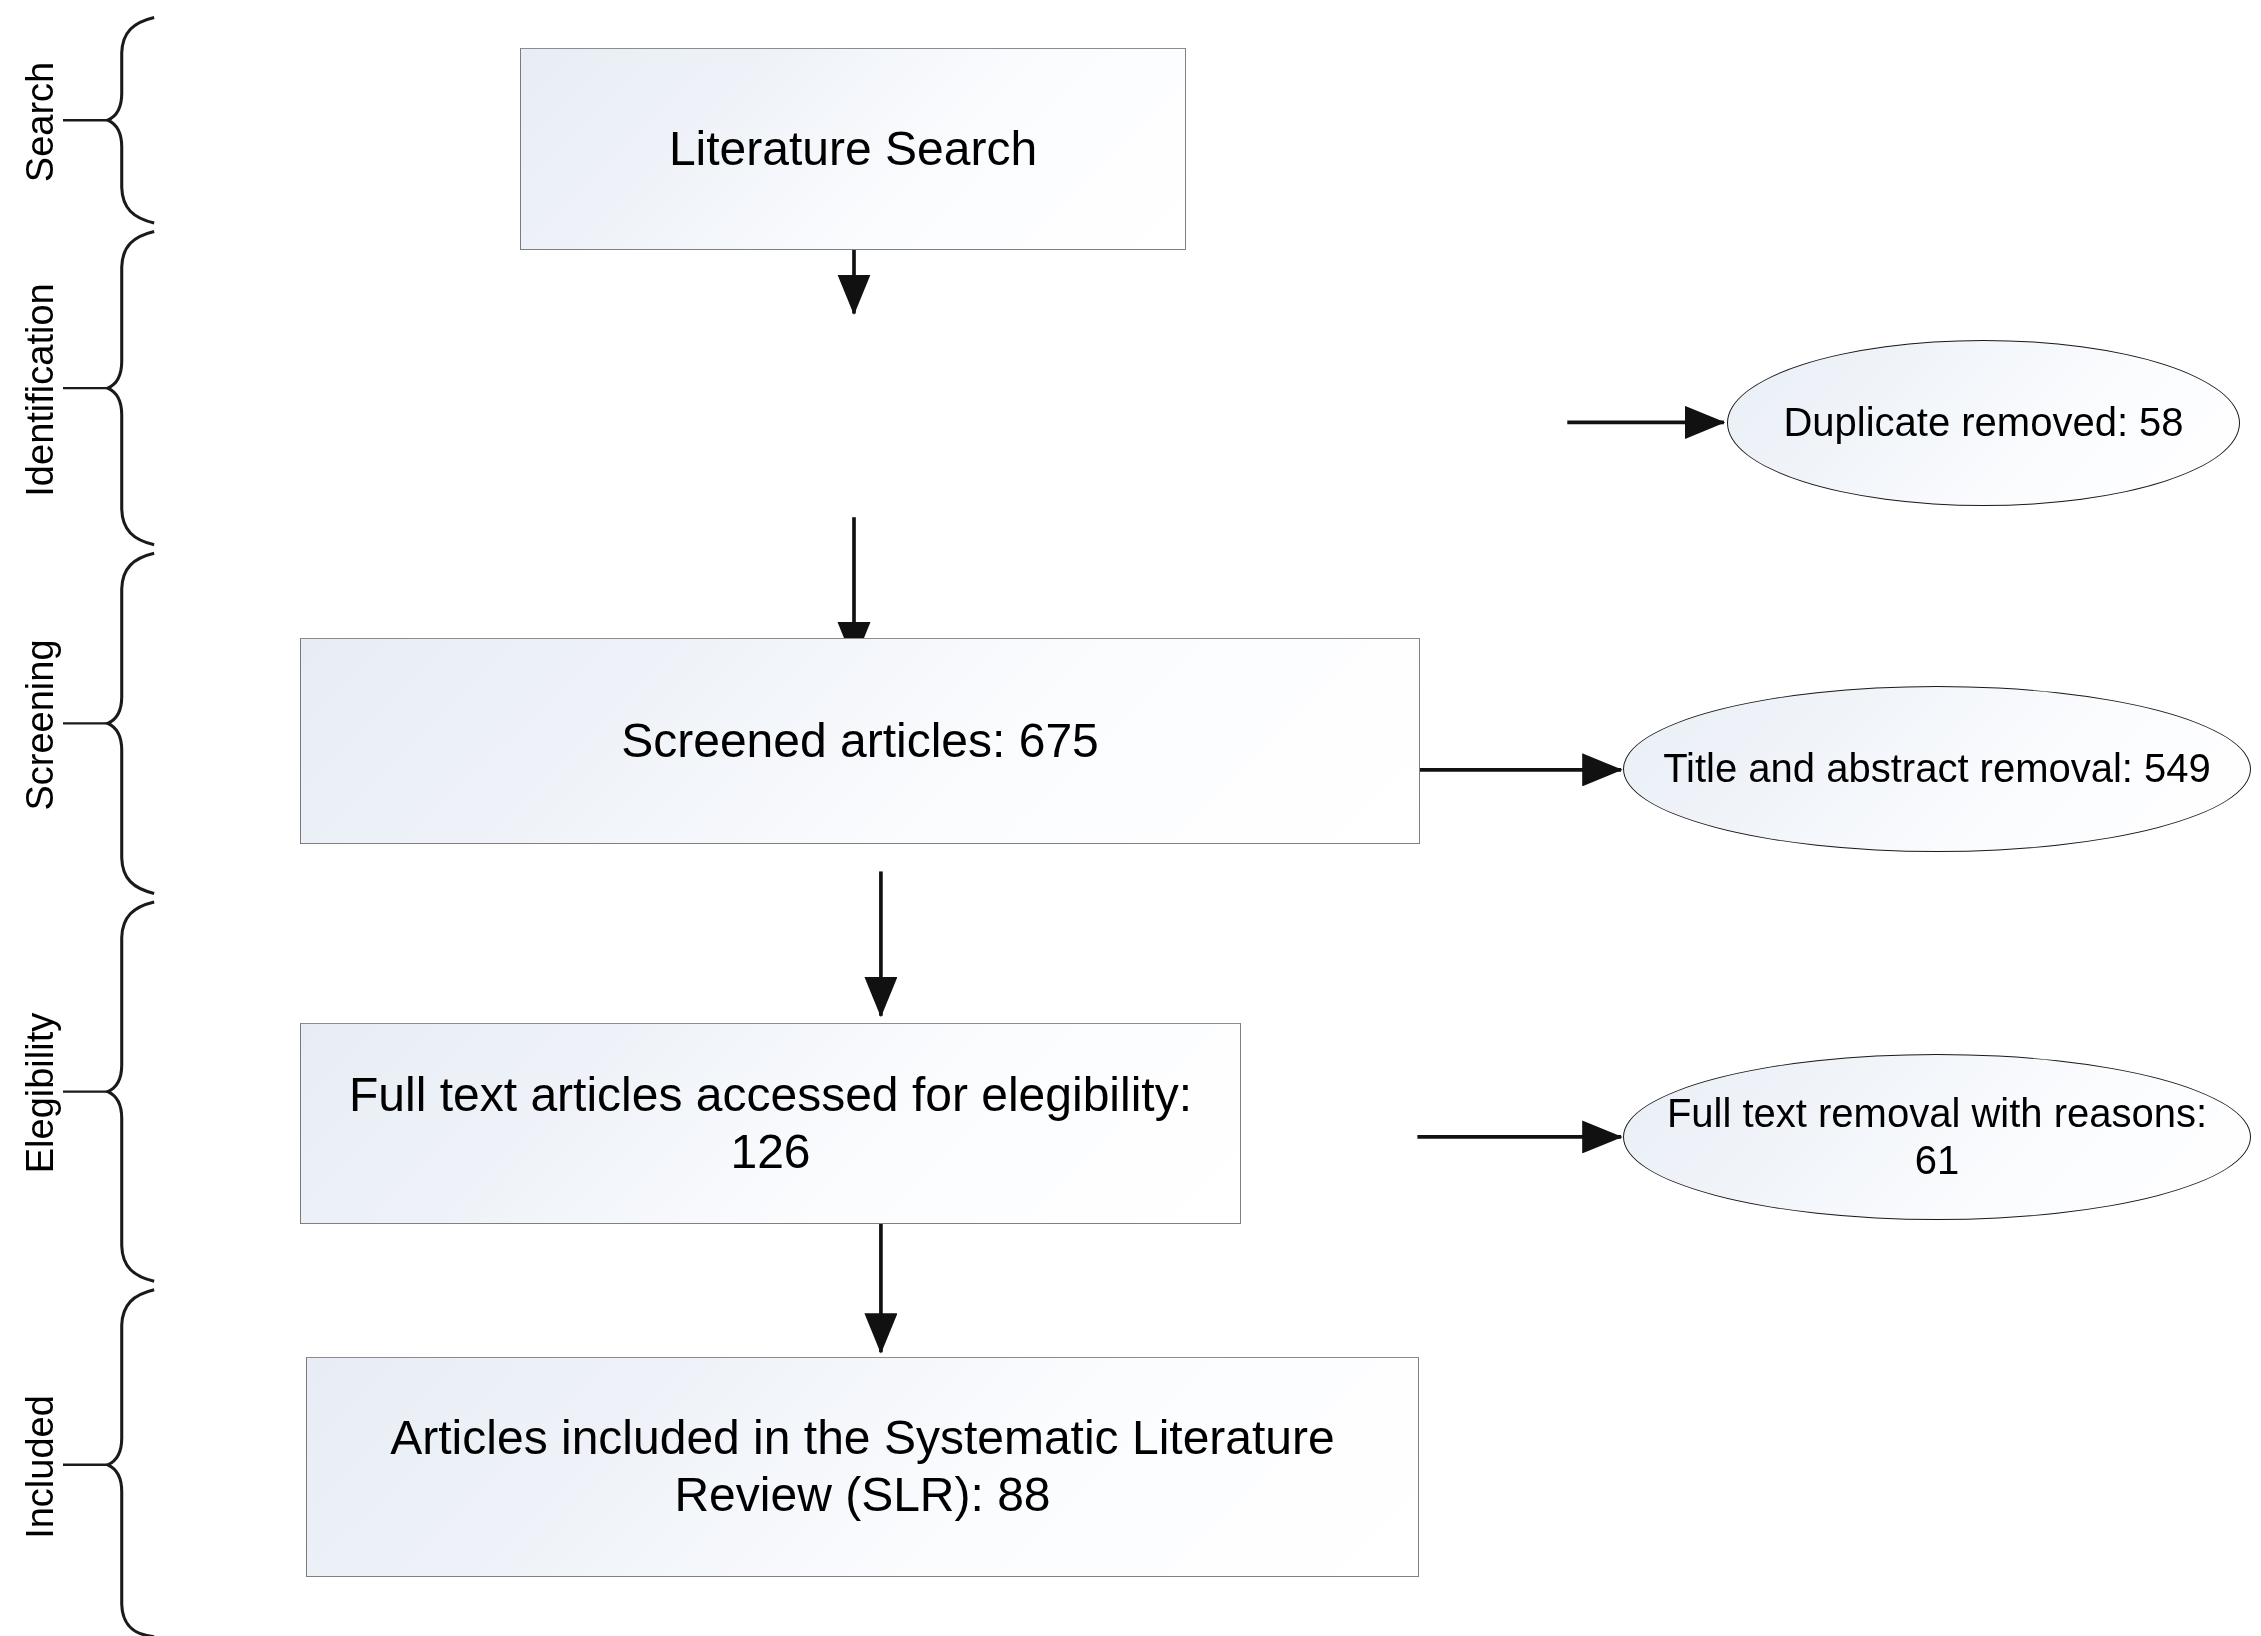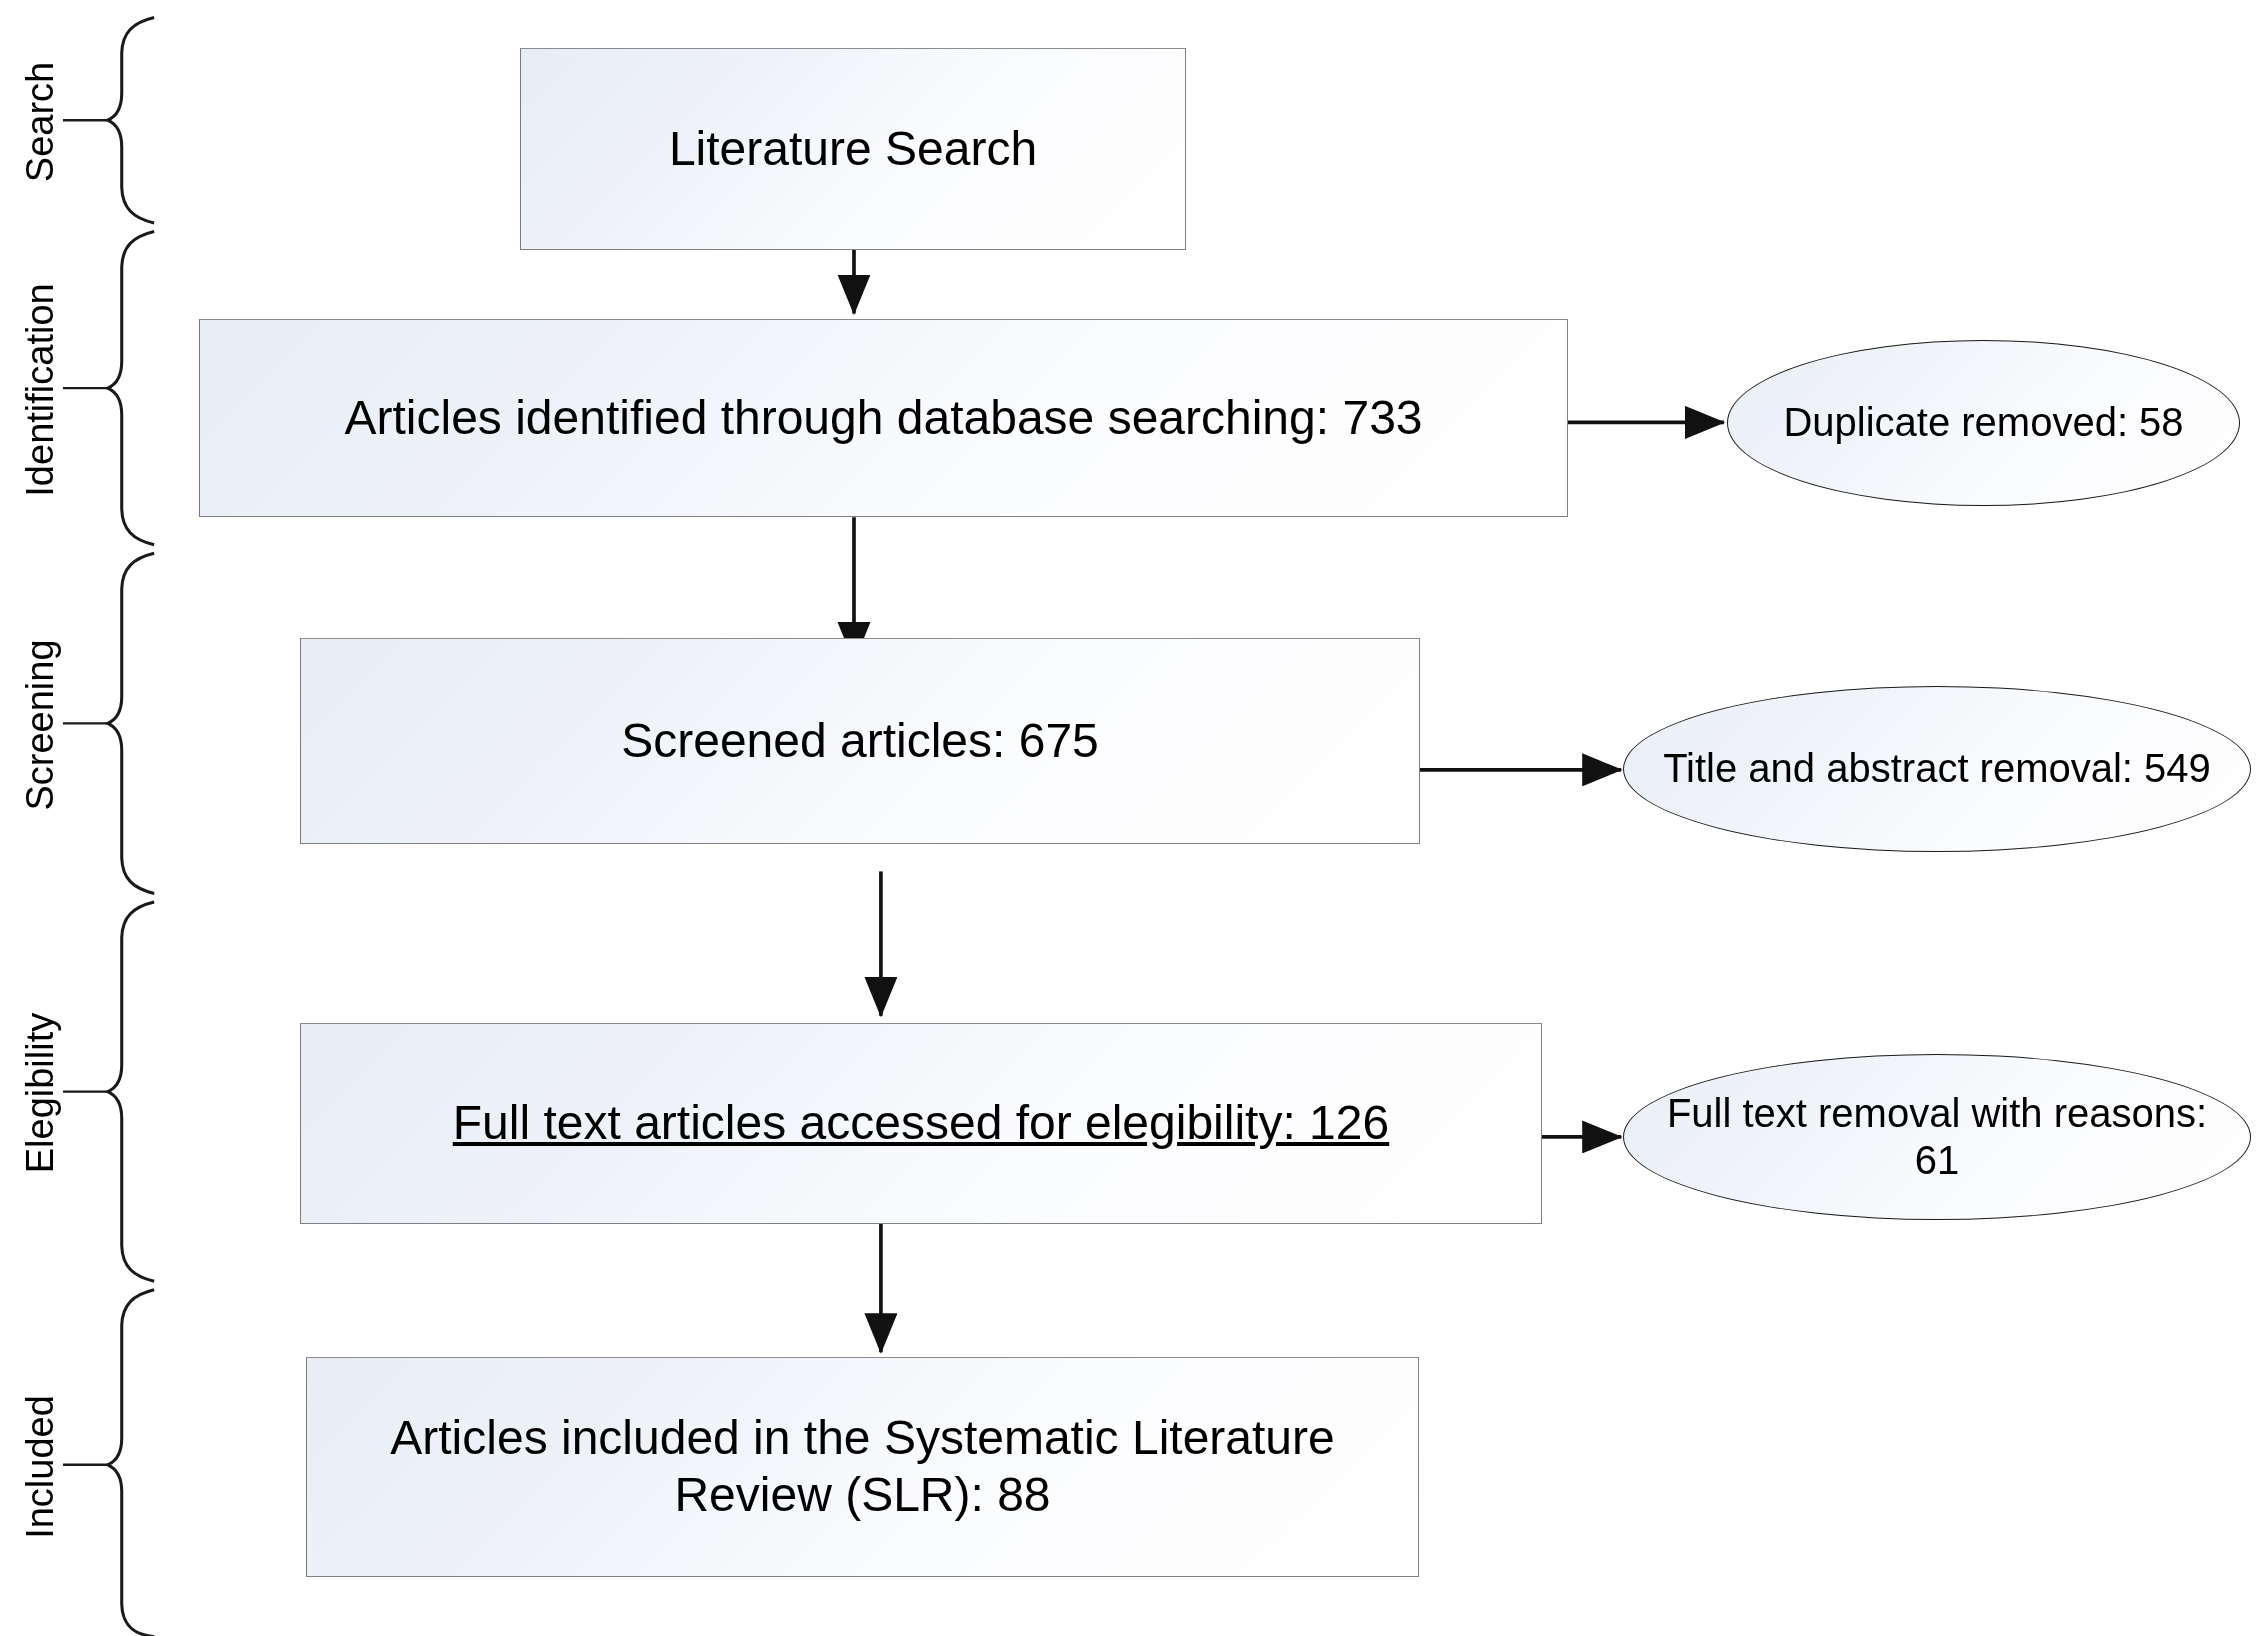--- a/index.html
+++ b/index.html
@@ -142,29 +142,26 @@
   <div class="phase-label" style="left:-55px; top:706px; width:190px;">Screening</div>
 
   <div class="phase-label" style="left:-58px; top:1074px; width:196px;">Elegibility</div>
 
   <div class="phase-label" style="left:-46px; top:1448px; width:171px;">Included</div>
 
   <div class="node-box fs-xl" style="left:520px; top:48px; width:666px; height:202px;">
     <span class="box-text">Literature Search</span>
   </div>
 
-  <div class="node-box fs-xl" style="left:199px; top:319px; width:1369px; height:198px;">
-    <span class="box-text">Articles identified through database searching: 733</span>
-  </div>
 
   <div class="node-box fs-xl" style="left:300px; top:638px; width:1120px; height:206px;">
     <span class="box-text">Screened articles: 675</span>
   </div>
 
-  <div class="node-box fs-xl" style="left:300px; top:1023px; width:1242px; height:201px;text-decoration:underline;">
+  <div class="node-box fs-xl" style="left:300px; top:1023px; width:941px; height:201px;">
     <span class="box-text">Full text articles accessed for elegibility: 126</span>
   </div>
 
   <div class="node-box fs-xl" style="left:306px; top:1357px; width:1113px; height:220px;">
     <span class="box-text">Articles included in the Systematic Literature Review (SLR): 88</span>
   </div>
 
   <div class="node-ellipse fs-sm" style="left:1727px; top:340px; width:513px; height:166px;">
     <span class="ellipse-text">Duplicate removed: 58</span>
   </div>

